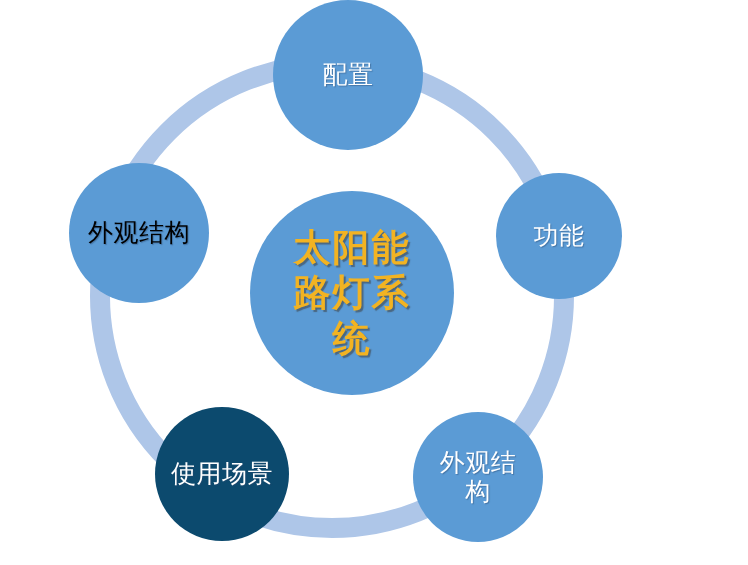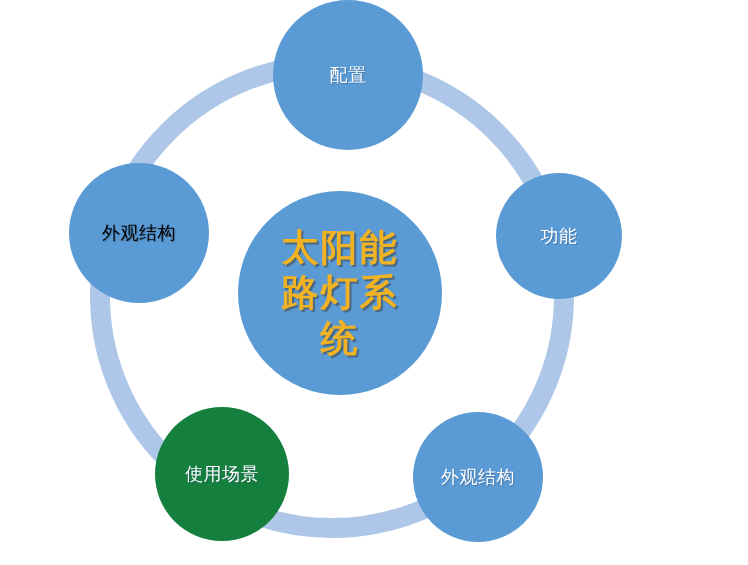--- a/index.html
+++ b/index.html
@@ -44,40 +44,40 @@
     line-height: 1.18;
     letter-spacing: 0.5px;
   }
 
   
   .node-satellite {
     background: #5b9bd5;
   }
   .node-satellite .node-label {
     color: #ffffff;
-    font-size: 18px;
+    font-size: 25px;
     text-shadow: 1px 1px 1px rgba(40,70,110,0.45);
   }
 
   
   .node-center {
     background: #5b9bd5;
   }
   .node-center .node-label {
     color: #f2b322;
     font-size: 37px;
     font-weight: 700;
     line-height: 1.22;
     letter-spacing: 2px;
     text-shadow: 2px 2px 1px rgba(60,60,60,0.55);
   }
 
   
   #node-center {
-    left: 238px;  top: 191px;
+    left: 250px;  top: 191px;
     width: 204px; height: 204px;
   }
   #node-config {
     left: 273px;  top: 0px;
     width: 150px; height: 150px;
   }
   #node-function {
     left: 496px;  top: 173px;
     width: 126px; height: 126px;
   }
@@ -100,21 +100,21 @@
 <div id="diagram-canvas" style="background: rgb(255, 255, 255);">
 
   <svg id="ring-layer" viewBox="0 0 748 565" width="748" height="565" aria-hidden="true">
     <circle cx="332" cy="296" r="232" fill="none" stroke="#aec6e8" stroke-width="20"></circle>
   </svg>
 
   <div class="node node-satellite" id="node-appearance" style="background: rgb(91, 155, 213);">
     <span class="node-label" style="color: #000000; width: 104px;">外观结构</span>
   </div>
 
-  <div class="node node-satellite" id="node-scenario" style="background: #15803d;">
+  <div class="node node-satellite" id="node-scenario" style="background: #0c4a6e;">
     <span class="node-label" style="color: rgb(255, 255, 255); width: 118px;">使用场景</span>
   </div>
 
   <div class="node node-satellite" id="node-safety" style="background: rgb(91, 155, 213);">
     <span class="node-label" style="color: rgb(255, 255, 255); width: 96px;">外观结构</span>
   </div>
 
   <div class="node node-satellite" id="node-function" style="background: rgb(91, 155, 213);">
     <span class="node-label" style="color: rgb(255, 255, 255); width: 110px;">功能</span>
   </div>

